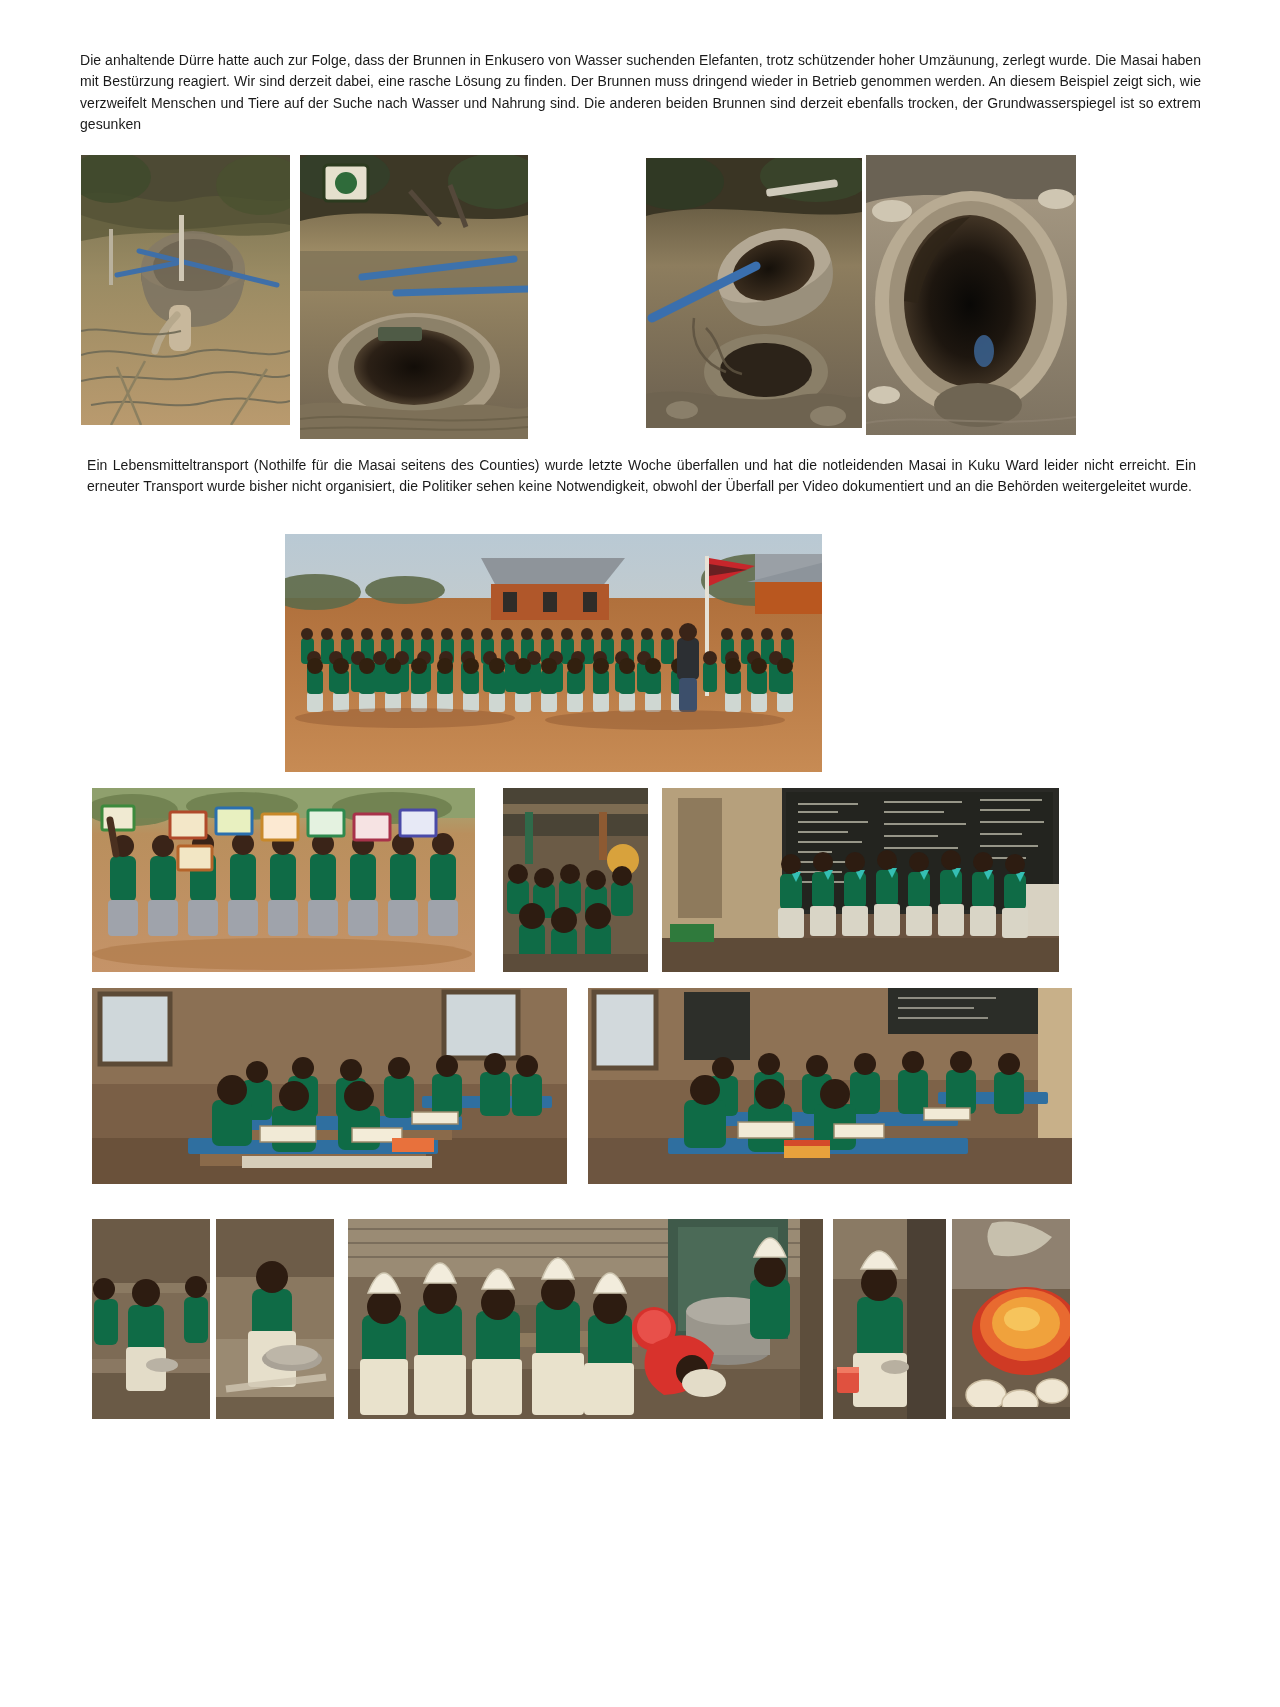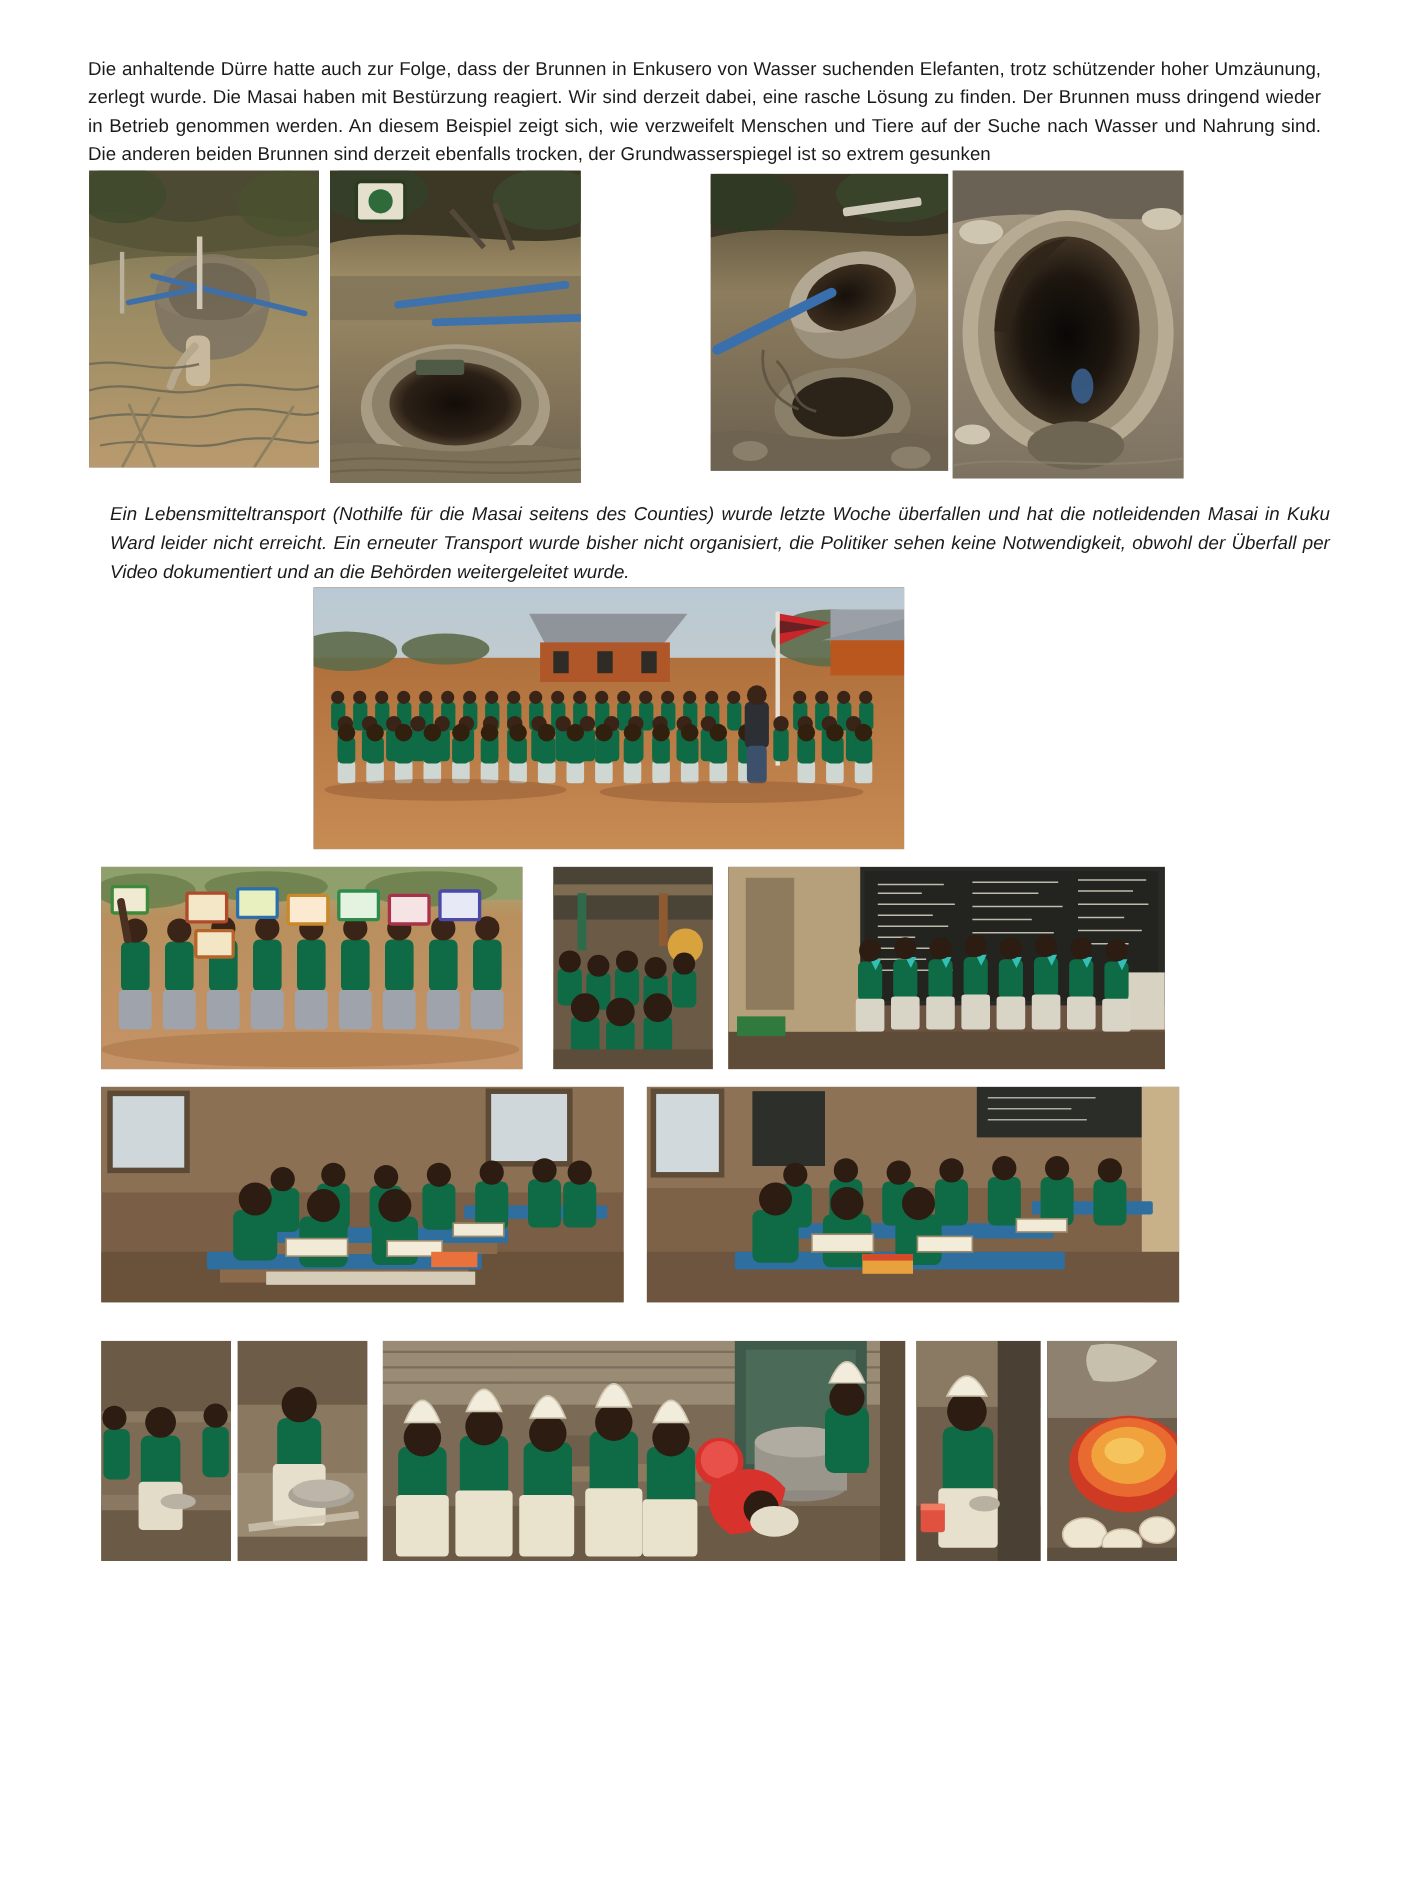--- a/index.html
+++ b/index.html
@@ -19,28 +19,28 @@
   .page {
     position: absolute;
     top: 0; left: 0;
     width: 1280px;
     height: 1707px;
   }
 
   
   .para {
     position: absolute;
-    font-size: 17px;
+    font-size: 14px;
     line-height: 1.52;
     text-align: justify;
     color: #1a1a1a;
     letter-spacing: 0.05px;
   }
   #para-1 { left: 80px; top: 50px; width: 1121px; }
-  #para-2 { left: 100px; top: 455px; width: 1109px; font-style: italic; }
+  #para-2 { left: 87px; top: 455px; width: 1109px; }
 
   
   .photo {
     position: absolute;
     overflow: hidden;
     background: #8a7b6a;
   }
 
   
   #ph-well-1 { left: 81px;  top: 155px; width: 209px; height: 270px; }

